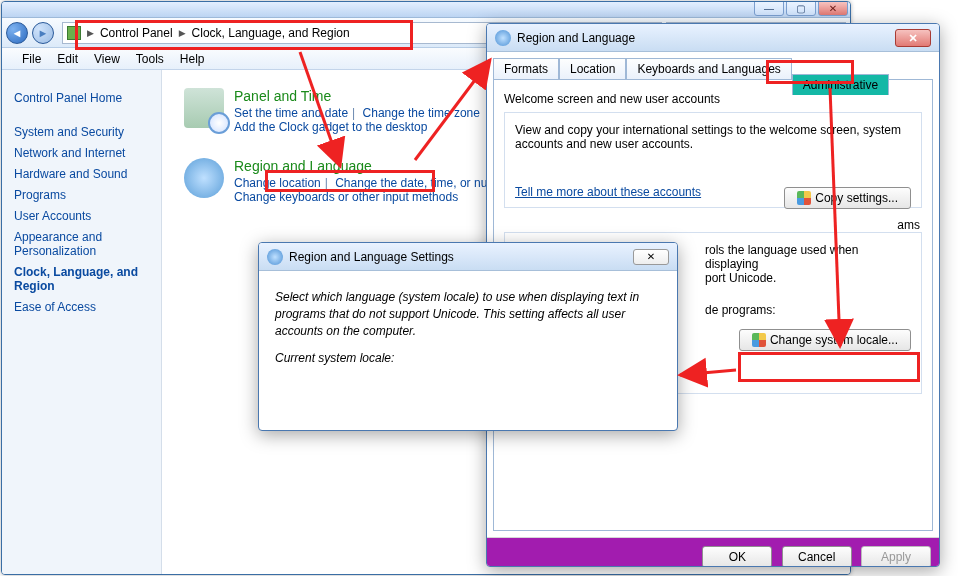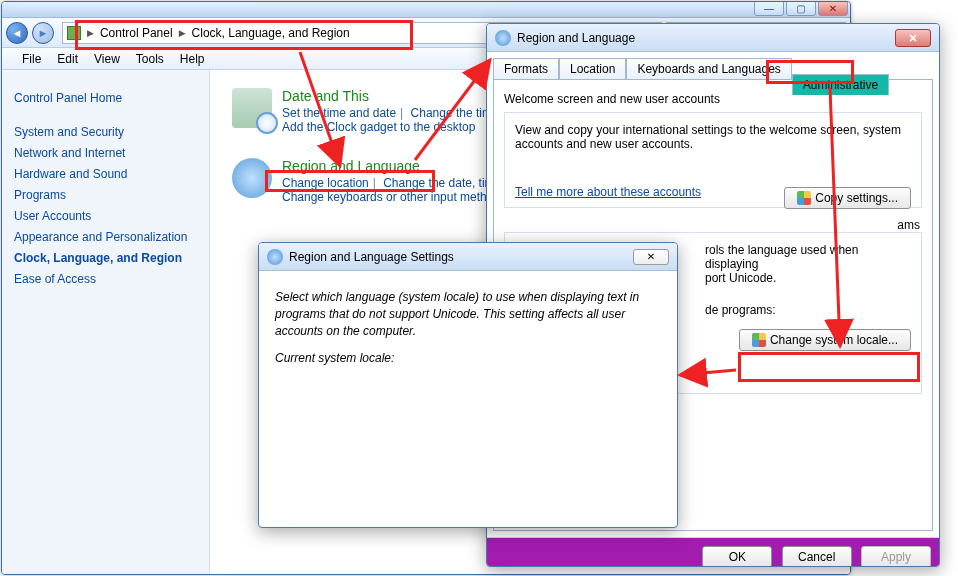--- a/index.html
+++ b/index.html
@@ -19,21 +19,21 @@
   .addr .crumb { color: #000; padding: 0 4px; }
   .addr .sep { color: #555; font-size: 9px; padding: 0 2px; }
   .addr .cp-ico { width:14px; height:14px; background:#6ab04c; border:1px solid #3a7a32; margin-right:4px; display:inline-block; }
   .searchbox { width: 180px; height: 22px; border: 1px solid #a7b9d0; background: #fff; display:flex; align-items:center; padding:0 4px; color:#888; font-style:italic;}
   .searchbox input { border:none; outline:none; width:100%; font-size:12px; font-style:italic; color:#888; }
 
   .menubar { height: 22px; background: linear-gradient(to bottom,#fafcfe,#e7f0fb); border-bottom: 1px solid #c3d4ea; display: flex; align-items: center; padding: 0 12px; }
   .menubar span { padding: 2px 8px; }
 
   .body-split { display: flex; height: calc(100% - 16px - 30px - 22px); }
-  .sidebar { width: 208px; background: #f0f5fb; border-right: 1px solid #d4deea; padding: 14px 12px; }
+  .sidebar { width: 160px; background: #f0f5fb; border-right: 1px solid #d4deea; padding: 14px 12px; }
   .sidebar a { display: block; color: #0a4aa0; text-decoration: none; margin: 7px 0; cursor:pointer;}
   .sidebar a.bold { font-weight: bold; color: #0a4aa0; }
   .content { flex: 1; padding: 18px 22px; background:#fff;}
   .cat { display: flex; margin-bottom: 24px; }
   .cat-ico { width: 40px; height: 40px; margin-right: 10px; flex-shrink:0; border-radius:4px;}
   .ico-dt { background: linear-gradient(#cfe3d8,#a7cbb1); position:relative;}
   .ico-dt::after{content:"";position:absolute;right:-6px;bottom:-6px;width:18px;height:18px;border-radius:50%;background:radial-gradient(#fff,#cfe0ff);border:2px solid #6a9ed8;}
   .ico-rl { background: radial-gradient(#bfe0ff,#5a9ed8); border-radius:50%;}
   .cat h3 { color: #1a8a1a; font-size: 14px; font-weight: normal; margin: 0 0 2px 0; cursor:pointer;}
   .cat .links a { color: #0a4aa0; text-decoration: none; cursor:pointer;}
@@ -116,21 +116,21 @@
       <a>User Accounts</a>
       <a>Appearance and Personalization</a>
       <a class="bold">Clock, Language, and Region</a>
       <a>Ease of Access</a>
     </div>
 
     <div class="content">
       <div class="cat">
         <div class="cat-ico ico-dt"></div>
         <div>
-          <h3>Date and This</h3>
+          <h3>Panel and Time</h3>
           <div class="links">
             <a>Set the time and date</a><span class="pipe">|</span>
             <a>Change the time zone</a><br>
             <a>Add the Clock gadget to the desktop</a>
           </div>
         </div>
       </div>
 
       <div class="cat">
         <div class="cat-ico ico-rl"></div>
@@ -187,21 +187,21 @@
       </div>
     </div>
   </div>
   <div class="dlg-footer">
     <span class="btn">OK</span>
     <span class="btn" style="margin-left:6px;">Cancel</span>
     <span class="btn disabled" style="margin-left:6px;">Apply</span>
   </div>
 </div>
 
-<div class="dlg" style="left:258px; top:242px; width:420px; height:286px;">
+<div class="dlg" style="left:258px; top:242px; width:420px; height:189px;">
   <div class="dlg-title">
     <span class="glico"></span>
     <span class="t">Region and Language Settings</span>
     <span style="width:36px;height:16px;border:1px solid #999;border-radius:3px;text-align:center;line-height:14px;background:linear-gradient(#fff,#eee);font-size:10px;">✕</span>
   </div>
   <div class="locale-body">
     <p>Select which language (system locale) to use when displaying text in programs that do not support Unicode. This setting affects all user accounts on the computer.</p>
     <div style="margin-bottom:4px;">Current system locale:</div>
   </div>
 </div>

